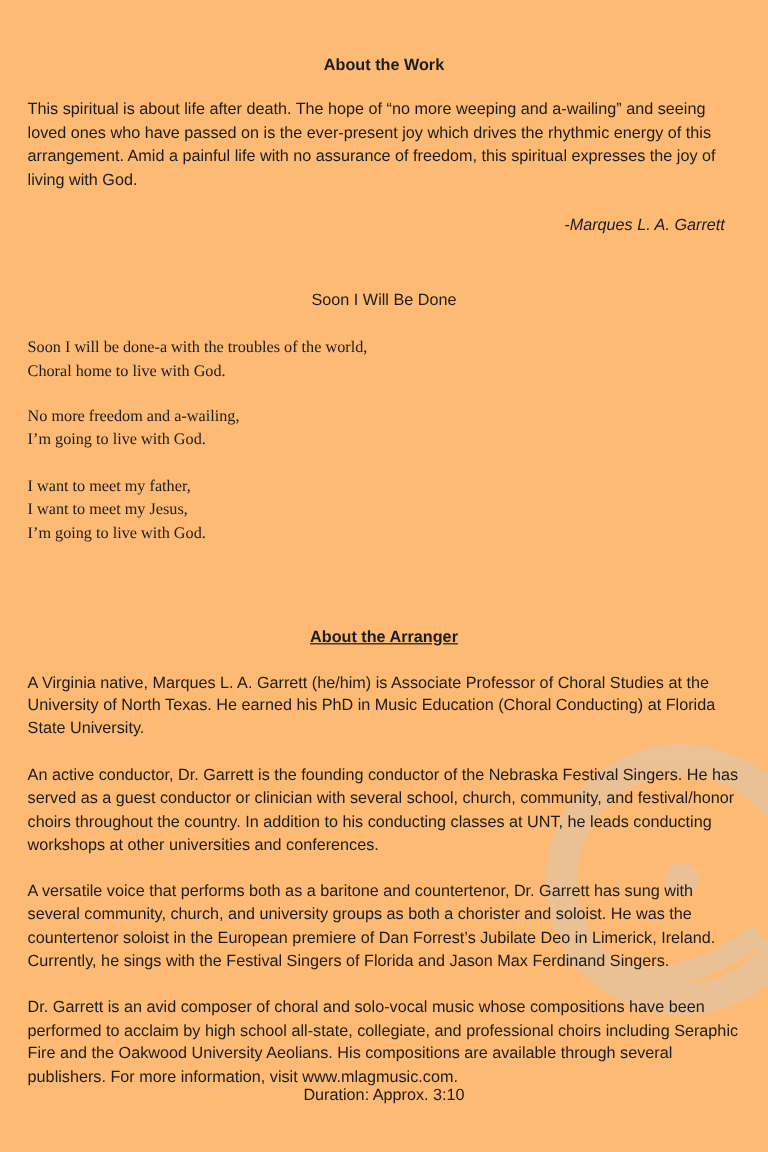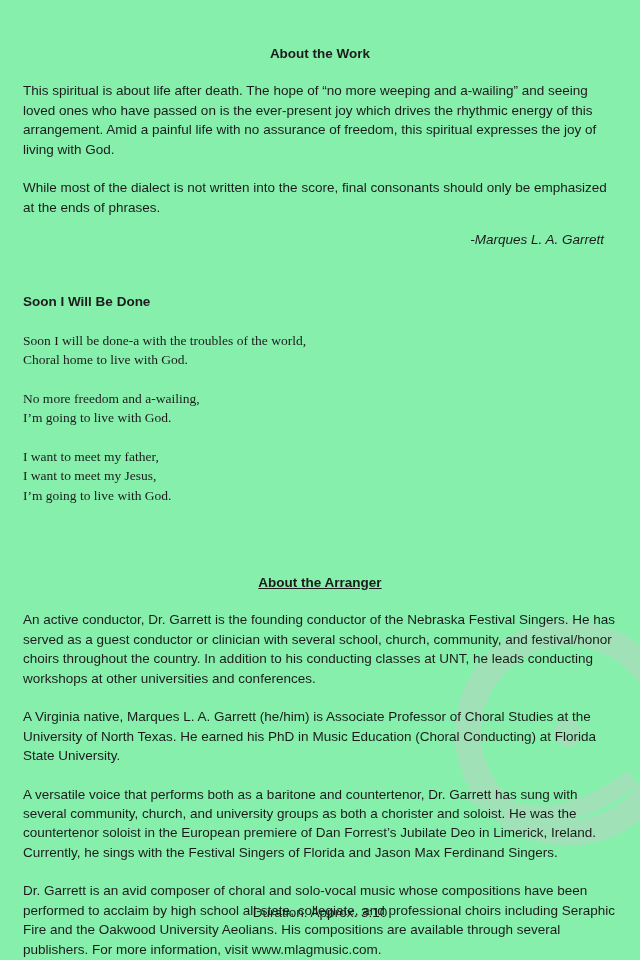--- a/index.html
+++ b/index.html
@@ -15,31 +15,31 @@
   }
   .page {
     position: relative;
     width: 640px;
     height: 960px;
     box-sizing: border-box;
     padding: 44px 23px 0 23px;
     overflow: hidden;
     font-size: 13.5px;
     line-height: 1.44;
-    background: #86efac;
+    background: #fdba74;
   }
   .heading-center {
     text-align: center;
     font-weight: bold;
     font-size: 13.5px;
     margin: 0 0 18px 0;
   }
   .heading-left {
-    text-align: left;
-    font-weight: bold;
+    text-align: center;
+    font-weight: normal;
     font-size: 13.5px;
     margin: 42px 0 20px 0;
   }
   p.body-par {
     margin: 0 0 19px 0;
   }
   p.body-par.tight {
     margin-bottom: 0;
   }
   .attribution {
@@ -88,21 +88,20 @@
       <circle cx="150" cy="135" r="14" stroke-width="0" fill="#cccccc"></circle>
     </g>
   </svg>
 
   <div class="content">
 
     <div class="heading-center">About the Work</div>
 
     <p class="body-par">This spiritual is about life after death. The hope of “no more weeping and a-wailing” and seeing loved ones who have passed on is the ever-present joy which drives the rhythmic energy of this arrangement. Amid a painful life with no assurance of freedom, this spiritual expresses the joy of living with God.</p>
 
-    <p class="body-par tight">While most of the dialect is not written into the score, final consonants should only be emphasized at the ends of phrases.</p>
 
     <p class="attribution">-Marques L. A. Garrett</p>
 
     <div class="heading-left">Soon I Will Be Done</div>
 
     <div class="stanza">
       <div class="lyric-line">Soon I will be done-a with the troubles of the world,</div>
       <div class="lyric-line">Choral home to live with God.</div>
     </div>
 
@@ -112,23 +111,23 @@
     </div>
 
     <div class="stanza">
       <div class="lyric-line">I want to meet my father,</div>
       <div class="lyric-line">I want to meet my Jesus,</div>
       <div class="lyric-line">I’m going to live with God.</div>
     </div>
 
     <div class="heading-center arranger-heading">About the Arranger</div>
 
+    <p class="body-par">A Virginia native, Marques L. A. Garrett (he/him) is Associate Professor of Choral Studies at the University of North Texas. He earned his PhD in Music Education (Choral Conducting) at Florida State University.</p>
+
     <p class="body-par">An active conductor, Dr. Garrett is the founding conductor of the Nebraska Festival Singers. He has served as a guest conductor or clinician with several school, church, community, and festival/honor choirs throughout the country. In addition to his conducting classes at UNT, he leads conducting workshops at other universities and conferences.</p>
-
-    <p class="body-par">A Virginia native, Marques L. A. Garrett (he/him) is Associate Professor of Choral Studies at the University of North Texas. He earned his PhD in Music Education (Choral Conducting) at Florida State University.</p>
 
     <p class="body-par">A versatile voice that performs both as a baritone and countertenor, Dr. Garrett has sung with several community, church, and university groups as both a chorister and soloist. He was the countertenor soloist in the European premiere of Dan Forrest’s Jubilate Deo in Limerick, Ireland. Currently, he sings with the Festival Singers of Florida and Jason Max Ferdinand Singers.</p>
 
     <p class="body-par">Dr. Garrett is an avid composer of choral and solo-vocal music whose compositions have been performed to acclaim by high school all-state, collegiate, and professional choirs including Seraphic Fire and the Oakwood University Aeolians. His compositions are available through several publishers. For more information, visit www.mlagmusic.com.</p>
 
   </div>
 
   <div class="duration">Duration: Approx. 3:10</div>
 
 </div>

